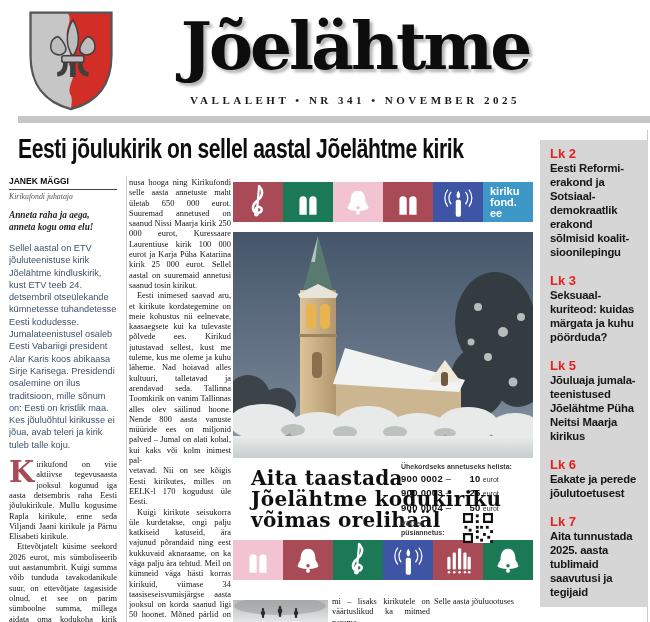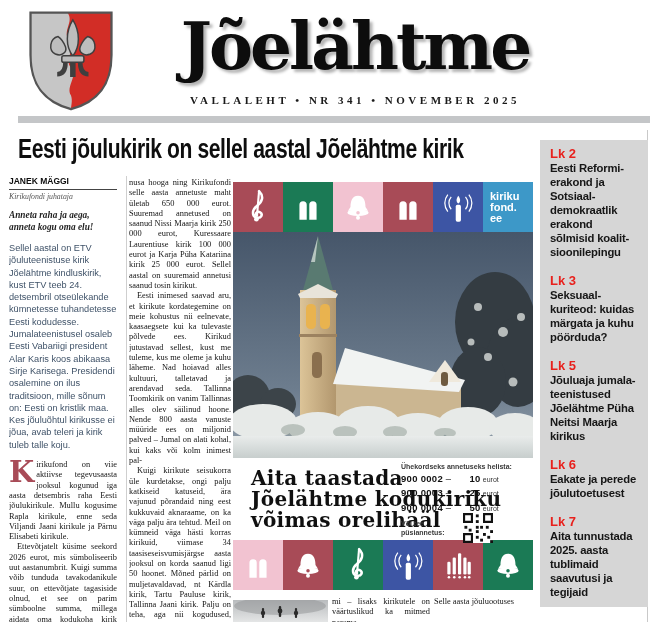--- a/index.html
+++ b/index.html
@@ -36,21 +36,21 @@
         color:#3f5268;margin-top:9px;}
   .serif-p{font-size:8.4px;line-height:10.3px;text-align:justify;margin:0;}
   .serif-p.indent{text-indent:8px;}
   .dropcap{float:left;font-family:"DejaVu Serif",serif;font-weight:bold;font-size:29px;
         line-height:25px;color:#a84b57;padding-right:2px;}
   .p-first{margin-top:9px;}
 
   
   .center{position:absolute;left:233px;top:182px;width:300px;height:440px;}
   .tiles{display:flex;width:300px;height:50px;}
-  .tile{width:50px;height:50px;display:flex;align-items:center;justify-content:center;flex:none;}
+  .tile{width:50px;height:40px;display:flex;align-items:center;justify-content:center;flex:none;}
   .t-maroon{background:#a84b57;}
   .t-green{background:#1b7a55;}
   .t-pink{background:#f2c3d1;}
   .t-indigo{background:#3d55a4;}
   .t-cyan{background:#3d98c8;}
   .logo-txt{font-family:"Liberation Sans",sans-serif;font-weight:bold;font-size:11px;
         line-height:11px;color:#fff;width:100%;padding-left:7px;}
   .photo{display:block;width:300px;height:226px;}
   .caption{position:relative;width:300px;height:82px;background:#fff;}
   .fraktur{position:absolute;left:18px;top:10px;font-family:"DejaVu Serif",serif;
@@ -117,20 +117,21 @@
       <span class="dropcap">K</span><span>irikufond on viie aktiivse tegevusaasta jooksul kogunud iga aasta detsembris raha Eesti jõulukirikule. Mullu kogusime Rapla kirikule, enne seda Viljandi Jaani kirikule ja Pärnu Elisabeti kirikule.</span>
     </p>
     <p class="serif-p indent">Ettevõtjatelt küsime seekord 2026 eurot, mis sümboliseerib uut aastanumbrit. Kuigi summa võib tunduda tavakodanikule suur, on ettevõtjate tagasiside olnud, et see on parim sümboolne summa, millega aidata oma kodukoha kirik korda teha. Kodukoht on kallis, kirik on kodukoha vaimne süda. Annetada võib ka 5, 10 või 50 eurot, iga lepton on teretulnud.</p>
 
   </div>
   <div class="vrule"></div>
 
   <div class="col2">
     <p class="serif-p" style="margin-top:2px;">nusa hooga ning Kirikufondi selle aasta annetuste maht ületab 650 000 eurot. Suuremad annetused on saanud Nissi Maarja kirik 250 000 eurot, Kuressaare Laurentiuse kirik 100 000 eurot ja Karja Püha Katariina kirik 25 000 eurot. Sellel aastal on suuremaid annetusi saanud tosin kirikut.</p>
     <p class="serif-p indent">Eesti inimesed saavad aru, et kirikute kordategemine on meie kohustus nii eelnevate, kaasaegsete kui ka tulevaste põlvede ees. Kirikud jutustavad sellest, kust me tuleme, kus me oleme ja kuhu läheme. Nad hoiavad alles kultuuri, talletavad ja arendavad seda. Tallinna Toomkirik on vanim Tallinnas alles olev säilinud hoone. Nende 800 aasta vanuste müüride ees on miljonid palved – Jumal on alati kohal, kui kaks või kolm inimest pal-</p>
+    <p class="serif-p">vetavad. Nii on see kõigis Eesti kirikutes, milles on EELK-l 170 kogudust üle Eesti.</p>
     <p class="serif-p indent">Kuigi kirikute seisukorra üle kurdetakse, ongi palju katkiseid katuseid, ära vajunud põrandaid ning eest kukkuvaid aknaraame, on ka väga palju ära tehtud. Meil on kümneid väga hästi korras kirikuid, viimase 34 taasiseseisvumisjärgse aasta jooksul on korda saanud ligi 50 hoonet. Mõned pärlid on muljetavaldavad, nt Kärdla kirik, Tartu Pauluse kirik, Tallinna Jaani kirik. Palju on teha, aga nii kogudused, kohalikud omavalitsused kui ka muinsuskaitse on pingutanud, et Eesti kultuuripärand säiliks. Ühistöö on olnud talgulik.</p>
 
   </div>
 
   <div class="center">
 
     <div class="tiles">
       <div class="tile t-maroon">
         <svg width="26" height="38" viewBox="0 0 24 36">
           <path d="M13 3 C18 8 16 13 11 17 C6 21 6 27 11 28 C15 29 17 25 14 23 C12 22 10 23 10 25" fill="none" stroke="#fff" stroke-width="2.4" stroke-linecap="round"></path>

